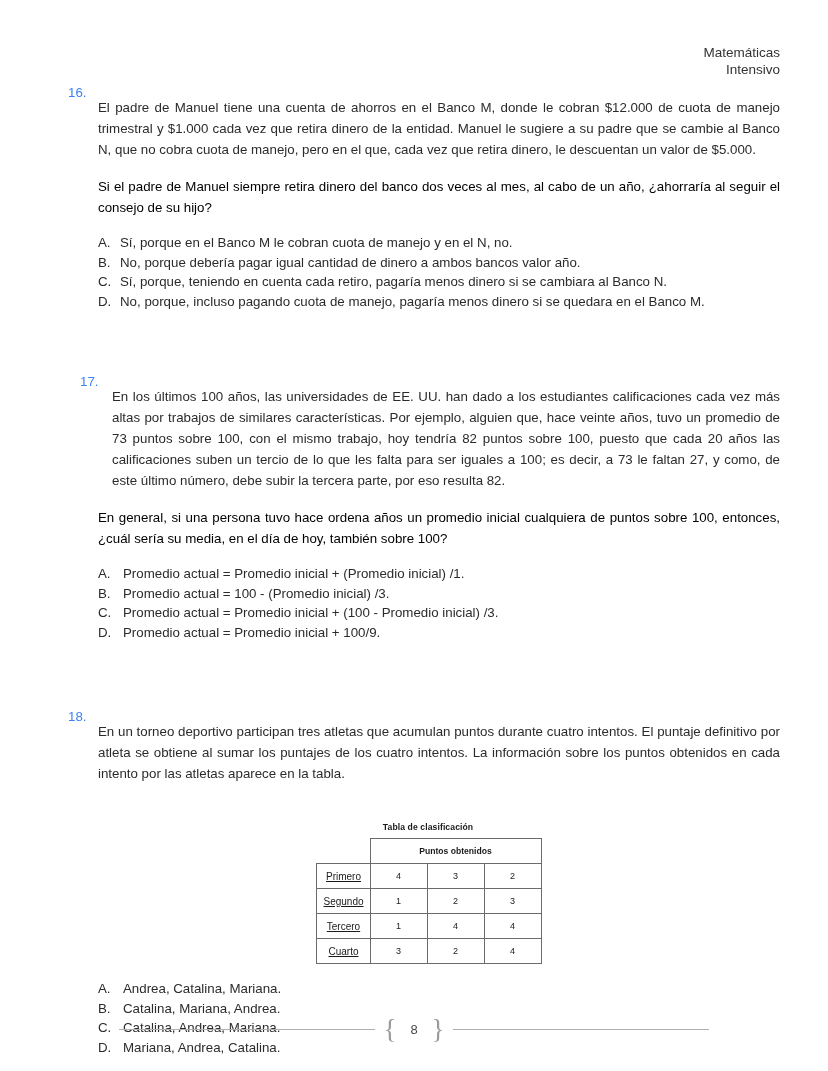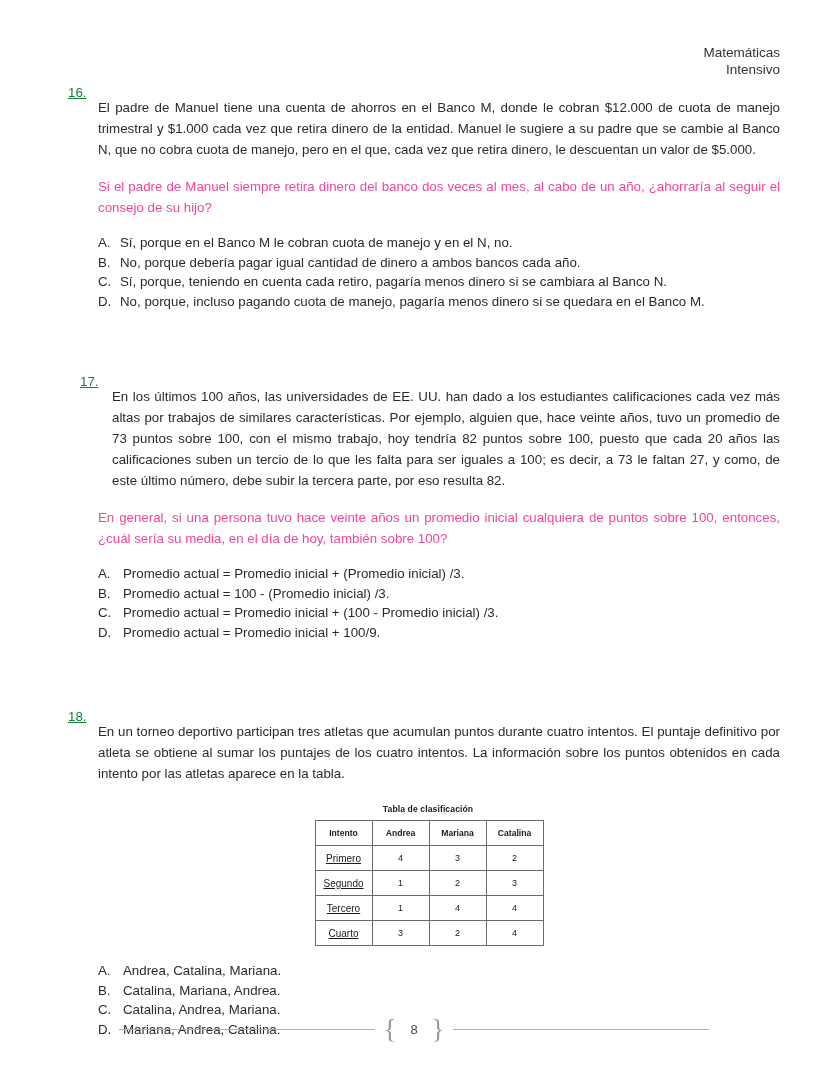--- a/index.html
+++ b/index.html
@@ -48,23 +48,22 @@
 
   .q-body {
     display: flex;
     align-items: flex-start;
   }
   .q-num {
     flex: 0 0 auto;
     width: 30px;
     font-size: 13.3px;
     line-height: 21px;
-    color: #15803d;
+    color: #3b82f6;
     text-align: left;
-    text-decoration: underline;
   }
   .q-num.wide {
     width: 32px;
     margin-left: 12px;
   }
   .q-text {
     flex: 1 1 auto;
     font-size: 13.3px;
     line-height: 21px;
     text-align: justify;
@@ -72,21 +71,21 @@
     color: #2b2b2b;
     margin-top: 15px;
   }
 
   .q-sub {
     margin-left: 30px;
     margin-top: 16px;
     font-size: 13.3px;
     line-height: 21px;
     text-align: justify;
-    color: #ec4899;
+    color: #000000;
     width: 682px;
   }
   .q-sub.nojust {
     text-align: left;
   }
 
   .options {
     margin-left: 30px;
     margin-top: 15px;
     list-style: none;
@@ -107,21 +106,21 @@
   }
   .opt-text {
     flex: 1 1 auto;
   }
 
   .gap-16-17 { height: 44px; }
   .gap-17-18 { height: 48px; }
 
   
   .table-wrap {
-    margin-top: 20px;
+    margin-top: 38px;
     display: flex;
     flex-direction: column;
     align-items: center;
     width: 712px;
   }
   .table-title {
     font-size: 8.6px;
     font-weight: bold;
     color: #1a1a1a;
     margin-bottom: 6px;
@@ -219,45 +218,45 @@
         <div class="q-text">El padre de Manuel tiene una cuenta de ahorros en el Banco M, donde le cobran $12.000 de cuota de manejo trimestral y $1.000 cada vez que retira dinero de la entidad. Manuel le sugiere a su padre que se cambie al Banco N, que no cobra cuota de manejo, pero en el que, cada vez que retira dinero, le descuentan un valor de $5.000.</div>
       </div>
       <div class="q-sub">Si el padre de Manuel siempre retira dinero del banco dos veces al mes, al cabo de un año, ¿ahorraría al seguir el consejo de su hijo?</div>
       <ul class="options">
         <li class="option">
           <span class="opt-letter">A.</span>
           <span class="opt-text">Sí, porque en el Banco M le cobran cuota de manejo y en el N, no.</span>
         </li>
         <li class="option">
           <span class="opt-letter">B.</span>
-          <span class="opt-text">No, porque debería pagar igual cantidad de dinero a ambos bancos cada año.</span>
+          <span class="opt-text">No, porque debería pagar igual cantidad de dinero a ambos bancos valor año.</span>
         </li>
         <li class="option">
           <span class="opt-letter">C.</span>
           <span class="opt-text">Sí, porque, teniendo en cuenta cada retiro, pagaría menos dinero si se cambiara al Banco N.</span>
         </li>
         <li class="option">
           <span class="opt-letter">D.</span>
           <span class="opt-text">No, porque, incluso pagando cuota de manejo, pagaría menos dinero si se quedara en el Banco M.</span>
         </li>
       </ul>
     </div>
 
     <div class="gap-16-17"></div>
 
     <div class="question">
       <div class="q-body">
         <div class="q-num wide">17.</div>
         <div class="q-text">En los últimos 100 años, las universidades de EE. UU. han dado a los estudiantes calificaciones cada vez más altas por trabajos de similares características. Por ejemplo, alguien que, hace veinte años, tuvo un promedio de 73 puntos sobre 100, con el mismo trabajo, hoy tendría 82 puntos sobre 100, puesto que cada 20 años las calificaciones suben un tercio de lo que les falta para ser iguales a 100; es decir, a 73 le faltan 27, y como, de este último número, debe subir la tercera parte, por eso resulta 82.</div>
       </div>
-      <div class="q-sub">En general, si una persona tuvo hace veinte años un promedio inicial cualquiera de puntos sobre 100, entonces, ¿cuál sería su media, en el día de hoy, también sobre 100?</div>
+      <div class="q-sub">En general, si una persona tuvo hace ordena años un promedio inicial cualquiera de puntos sobre 100, entonces, ¿cuál sería su media, en el día de hoy, también sobre 100?</div>
       <ul class="options">
         <li class="option">
           <span class="opt-letter w2">A.</span>
-          <span class="opt-text">Promedio actual = Promedio inicial + (Promedio inicial) /3.</span>
+          <span class="opt-text">Promedio actual = Promedio inicial + (Promedio inicial) /1.</span>
         </li>
         <li class="option">
           <span class="opt-letter w2">B.</span>
           <span class="opt-text">Promedio actual = 100 - (Promedio inicial) /3.</span>
         </li>
         <li class="option">
           <span class="opt-letter w2">C.</span>
           <span class="opt-text">Promedio actual = Promedio inicial + (100 - Promedio inicial) /3.</span>
         </li>
         <li class="option">
@@ -273,24 +272,22 @@
       <div class="q-body">
         <div class="q-num">18.</div>
         <div class="q-text">En un torneo deportivo participan tres atletas que acumulan puntos durante cuatro intentos. El puntaje definitivo por atleta se obtiene al sumar los puntajes de los cuatro intentos. La información sobre los puntos obtenidos en cada intento por las atletas aparece en la tabla.</div>
       </div>
 
       <div class="table-wrap">
         <div class="table-title">Tabla de clasificación</div>
         <table class="score">
           <tbody>
             <tr>
-              <th class="col-intento">Intento</th>
-              <th class="athlete">Andrea</th>
-              <th class="athlete">Mariana</th>
-              <th class="athlete">Catalina</th>
+              <td class="blank-corner"></td>
+              <th class="span-head" colspan="3">Puntos obtenidos</th>
             </tr>
             <tr>
               <td class="row-label">Primero</td>
               <td class="num">4</td>
               <td class="num">3</td>
               <td class="num">2</td>
             </tr>
             <tr>
               <td class="row-label">Segundo</td>
               <td class="num">1</td>

